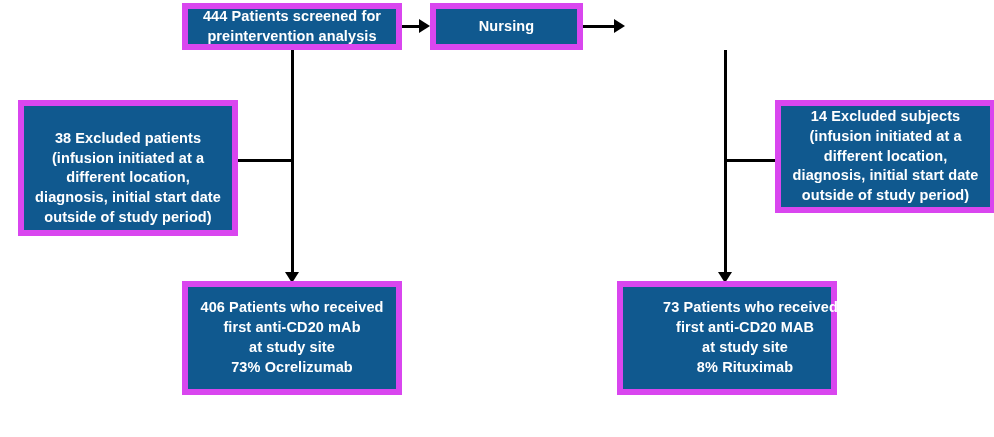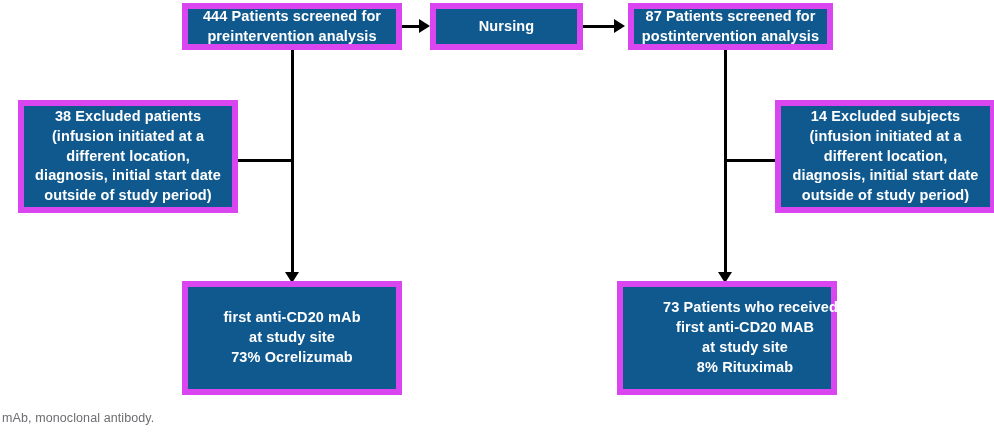--- a/index.html
+++ b/index.html
@@ -37,21 +37,21 @@
   .box .lines {
     width: 100%;
   }
   .box .lines div {
     white-space: nowrap;
   }
   
   #box-screened-pre   { left: 182px;  top: 3px;   width: 220px; height: 47px; }
   #box-nursing        { left: 430px;  top: 3px;   width: 153px; height: 47px; }
   #box-screened-post  { left: 628px;  top: 3px;   width: 205px; height: 47px; }
-  #box-excluded-left  { left: 18px;   top: 100px; width: 220px; height: 113px; }
+  #box-excluded-left  { left: 18px;   top: 100px; width: 220px; height: 136px; align-items: flex-end; }
   #box-excluded-right { left: 775px;  top: 100px; width: 221px; height: 113px; }
   #box-received-left  { left: 182px;  top: 281px; width: 220px; height: 114px; }
   #box-received-right { left: 617px;  top: 281px; width: 220px; height: 114px; padding-left: 40px; }
 
   
   .line {
     position: absolute;
     background: #000000;
     z-index: 1;
   }
@@ -122,26 +122,20 @@
       <div>preintervention analysis</div>
     </div>
   </div>
 
   <div class="box" id="box-nursing">
     <div class="lines">
       <div>Nursing</div>
     </div>
   </div>
 
-  <div class="box" id="box-screened-post">
-    <div class="lines">
-      <div>87 Patients screened for</div>
-      <div>postintervention analysis</div>
-    </div>
-  </div>
 
   <div class="box" id="box-excluded-left">
     <div class="lines">
       <div>38 Excluded patients</div>
       <div>(infusion initiated at a</div>
       <div>different location,</div>
       <div>diagnosis, initial start date</div>
       <div>outside of study period)</div>
     </div>
   </div>
@@ -151,30 +145,30 @@
       <div>14 Excluded subjects</div>
       <div>(infusion initiated at a</div>
       <div>different location,</div>
       <div>diagnosis, initial start date</div>
       <div>outside of study period)</div>
     </div>
   </div>
 
   <div class="box" id="box-received-left">
     <div class="lines">
+      <div>406 Patients who received</div>
       <div>first anti-CD20 mAb</div>
       <div>at study site</div>
       <div>73% Ocrelizumab</div>
     </div>
   </div>
 
   <div class="box" id="box-received-right">
     <div class="lines">
       <div>73 Patients who received</div>
       <div>first anti-CD20 MAB</div>
       <div>at study site</div>
       <div>8% Rituximab</div>
     </div>
   </div>
 
-  <div id="footnote">mAb, monoclonal antibody.</div>
 
 </div>
 
 </body></html>

